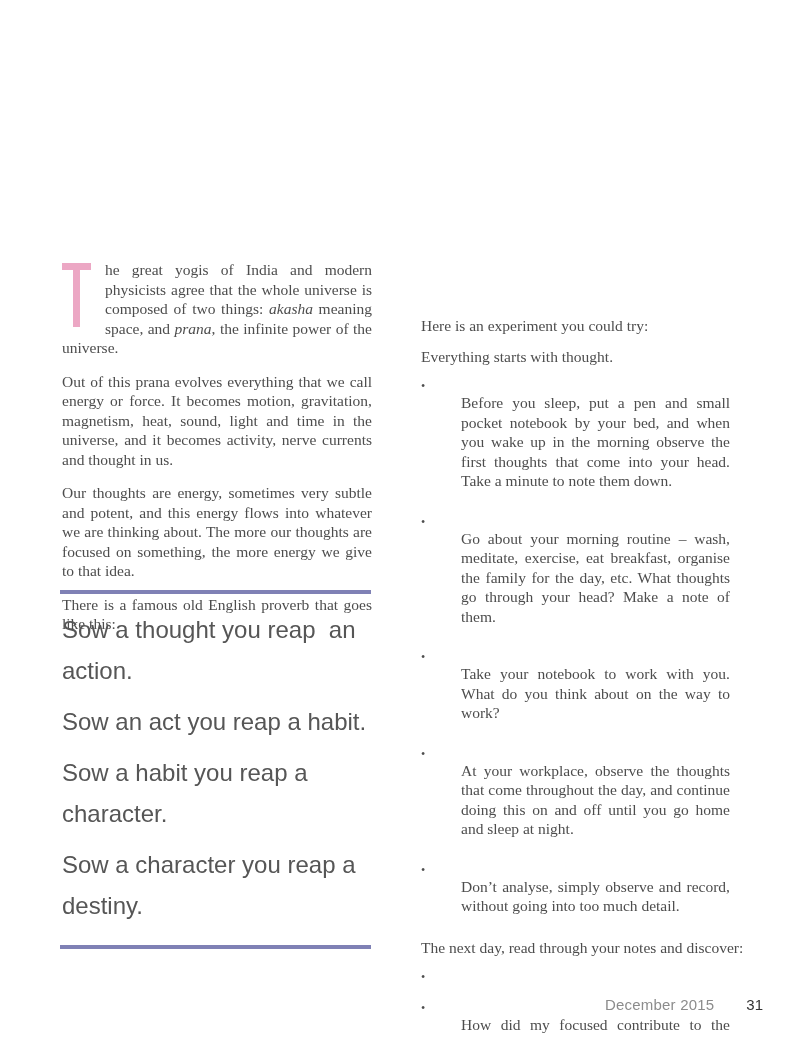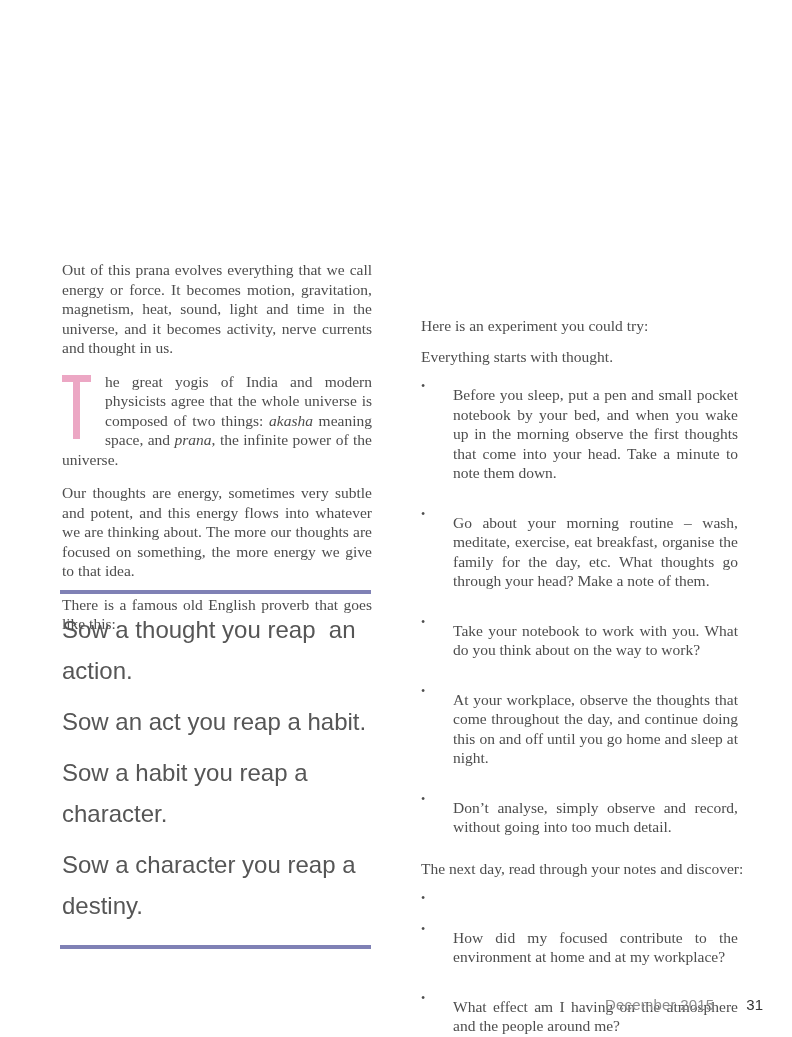--- a/index.html
+++ b/index.html
@@ -41,46 +41,46 @@
 
   
   .col-right { position:absolute; left:421px; top:316px; width:325px; }
   .col-right .serif-par { margin-bottom:11px; }
   .bullet { display:flex; margin:0 0 11px 0; }
   .bmark {
     flex:0 0 24px; width:24px;
     font-size:12px; line-height:19.5px;
     color:var(--body-text,#4d4d4d);
   }
-  .btext { flex:1; margin:8px; }
+  .btext { flex:1; margin:16px; }
   .closing { margin-bottom:0; }
 
   
   .footer {
     position:absolute; top:996px; right:29px;
     display:flex; align-items:center; gap:32px;
     font-family:"Liberation Sans","DejaVu Sans",sans-serif;
   }
   .date { font-size:15px; color:var(--footer-date,#8c8c8c); letter-spacing:.2px; }
   .pnum { font-size:15px; font-weight:normal; color:var(--footer-page,#333333); }
 </style>
 </head>
 <body>
 
 <div class="page">
 
   <section class="col-left">
-    <p class="serif-par">Out of this prana evolves everything that we call energy or force. It becomes motion, gravitation, magnetism, heat, sound, light and time in the universe, and it becomes activity, nerve currents and thought in us.</p>
     <p class="serif-par">
       <span class="dropcap">
         <span class="bar"></span>
         <span class="stem"></span>
         <span class="sr">T</span>
       </span><span>he great yogis of India and modern physicists agree that the whole universe is composed of two things: </span><em>akasha</em><span> meaning space, and </span><em>prana</em><span>, the infinite power of the universe.</span>
     </p>
+    <p class="serif-par">Out of this prana evolves everything that we call energy or force. It becomes motion, gravitation, magnetism, heat, sound, light and time in the universe, and it becomes activity, nerve currents and thought in us.</p>
     <p class="serif-par">Our thoughts are energy, sometimes very subtle and potent, and this energy flows into whatever we are thinking about. The more our thoughts are focused on something, the more energy we give to that idea.</p>
     <p class="serif-par">There is a famous old English proverb that goes like this:</p>
   </section>
 
   <section class="quote-block">
     <div class="rule"></div>
     <div class="quote-lines">
       <p class="quote">Sow a thought you reap  an action.</p>
       <p class="quote">Sow an act you reap a habit.</p>
       <p class="quote">Sow a habit you reap a character.</p>

